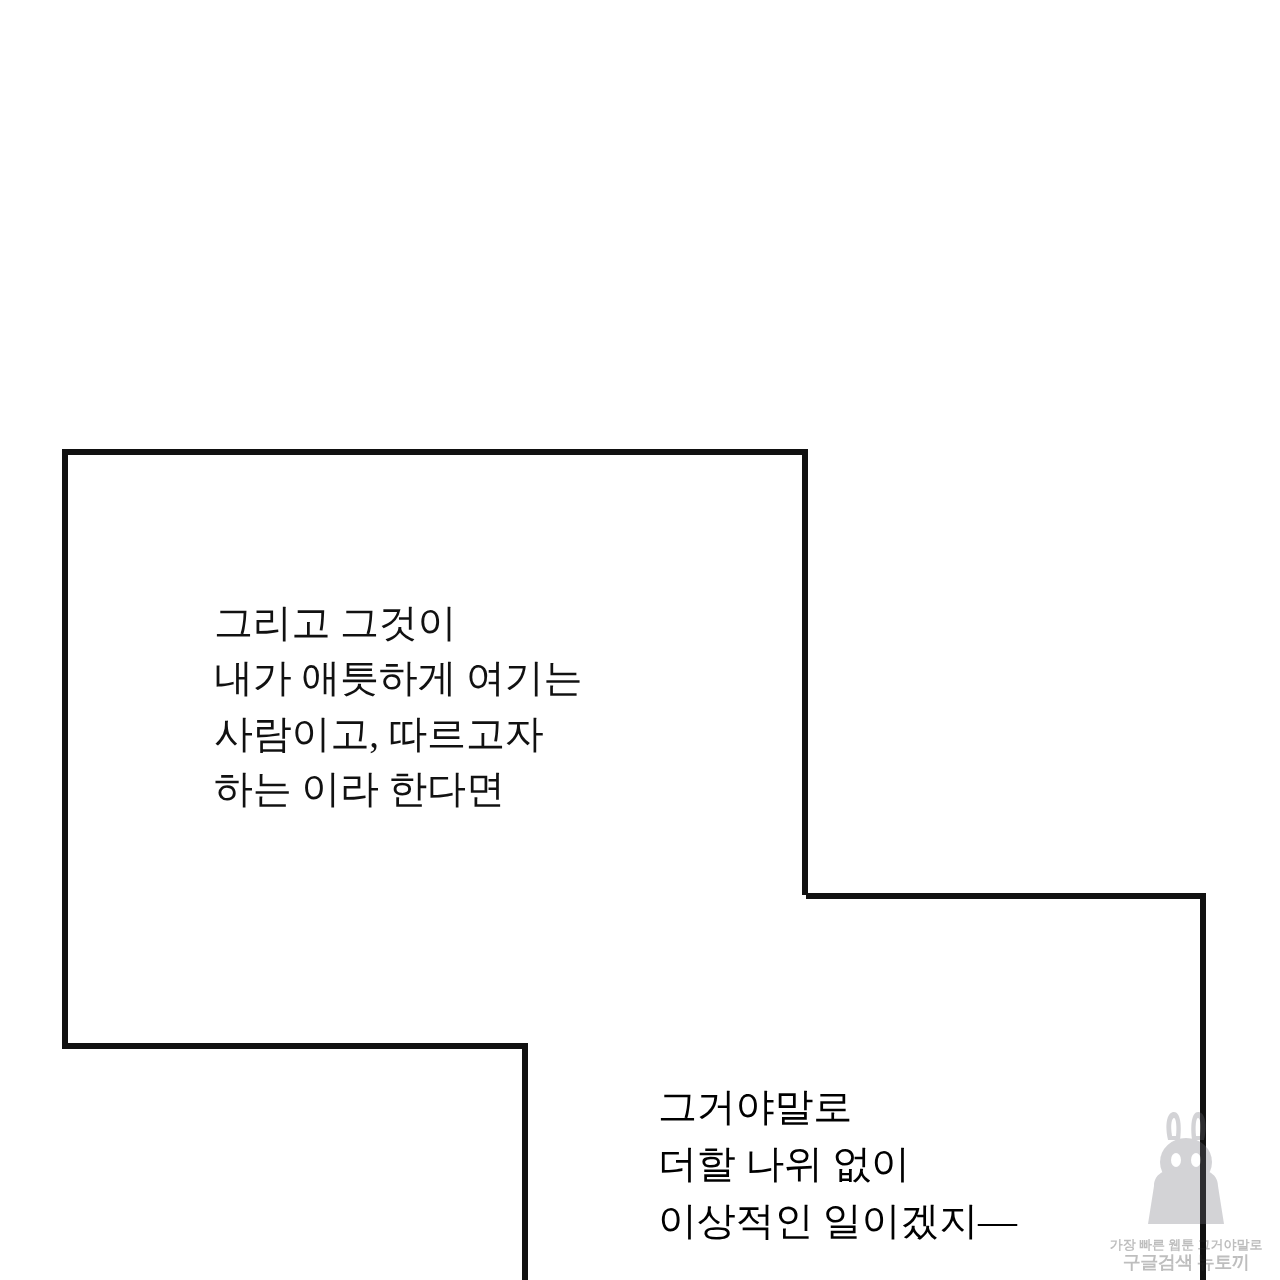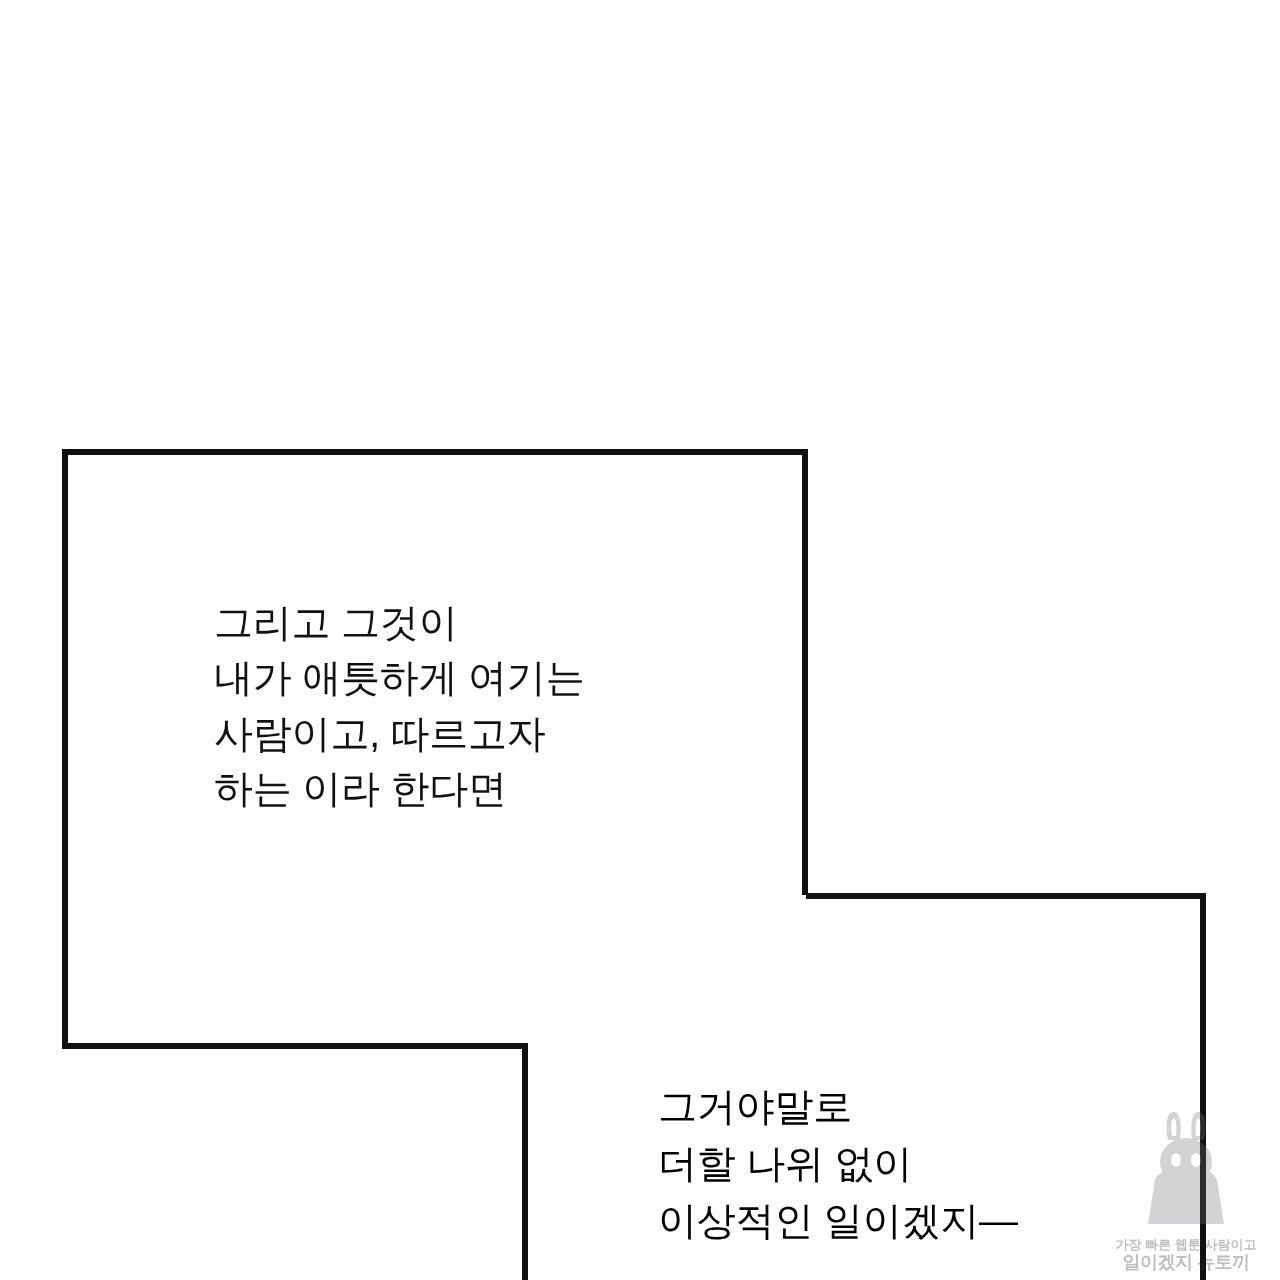--- a/index.html
+++ b/index.html
@@ -11,20 +11,21 @@
     width: 1280px;
     height: 1280px;
     overflow: hidden;
     font-family: "Liberation Sans", sans-serif;
   }
   #page {
     position: relative;
     width: 1280px;
     height: 1280px;
     background: #ffffff;
+    font-family: Liberation Serif, serif;
   }
 
   
   .panel-1 {
     position: absolute;
     left: 62px;
     top: 449px;
     width: 746px;
     height: 600px;
   }
@@ -156,18 +157,18 @@
         <path d="M30 80 C30 66 44 62 62 62 C80 62 94 66 94 80 L100 118 L24 118 Z"></path>
       </g>
       <g fill="#ffffff">
         <ellipse cx="52" cy="54" rx="5" ry="7"></ellipse>
         <ellipse cx="72" cy="54" rx="5" ry="7"></ellipse>
         <path d="M48 30 C46 18 48 12 50 12 C52 12 53 20 52 30 Z"></path>
         <path d="M76 30 C78 18 76 12 74 12 C72 12 71 20 72 30 Z"></path>
       </g>
     </svg>
     <div class="wm-text">
-      <div class="wm-line1">가장 빠른 웹툰 사람이고</div>
-      <div class="wm-line2">일이겠지 뉴토끼</div>
+      <div class="wm-line1">가장 빠른 웹툰 그거야말로</div>
+      <div class="wm-line2">구글검색 뉴토끼</div>
     </div>
   </div>
 
 </div>
 
 </body></html>

